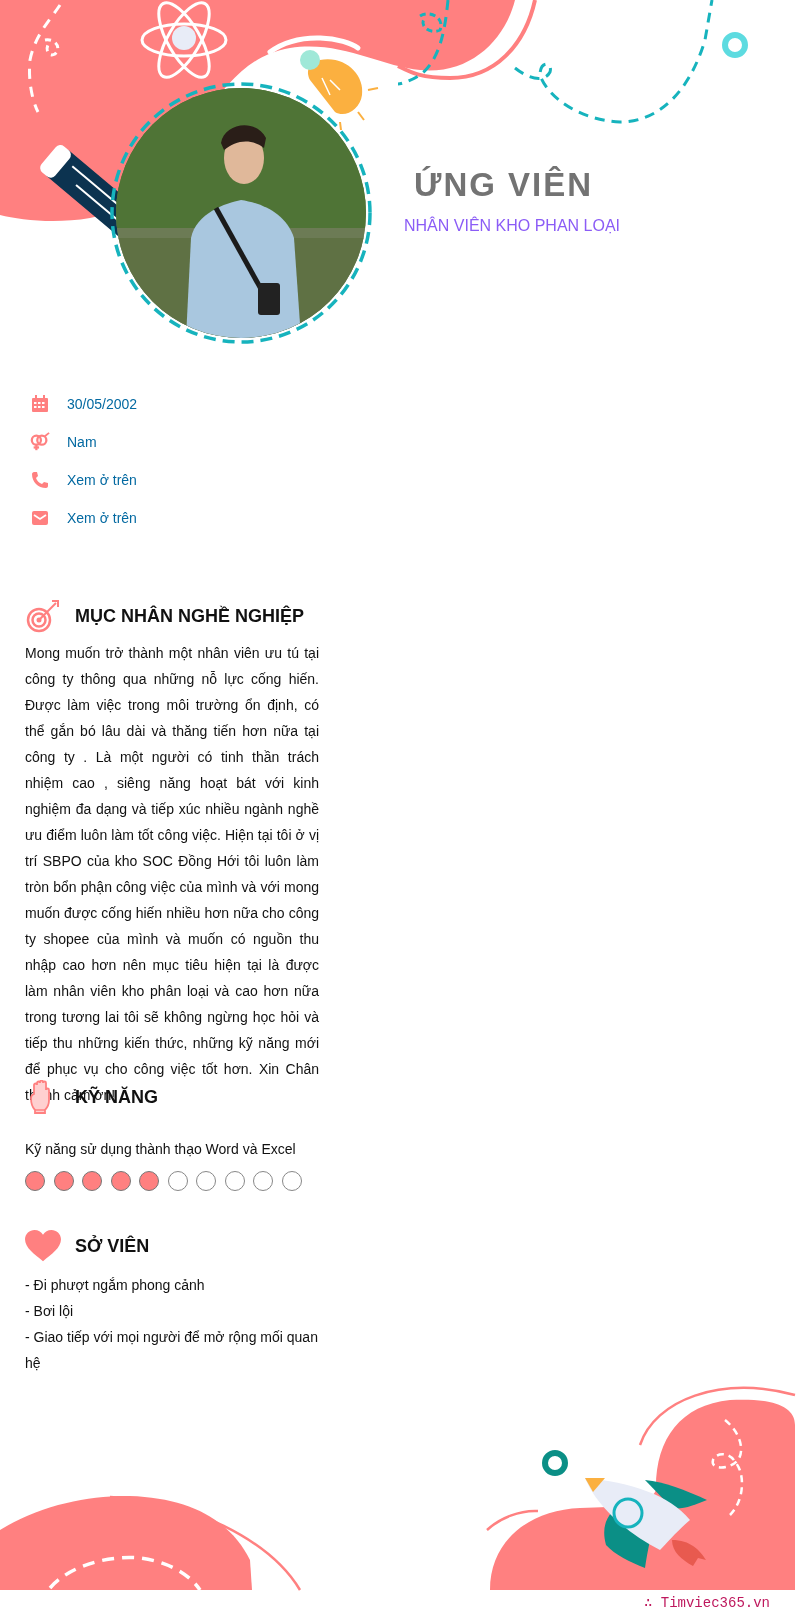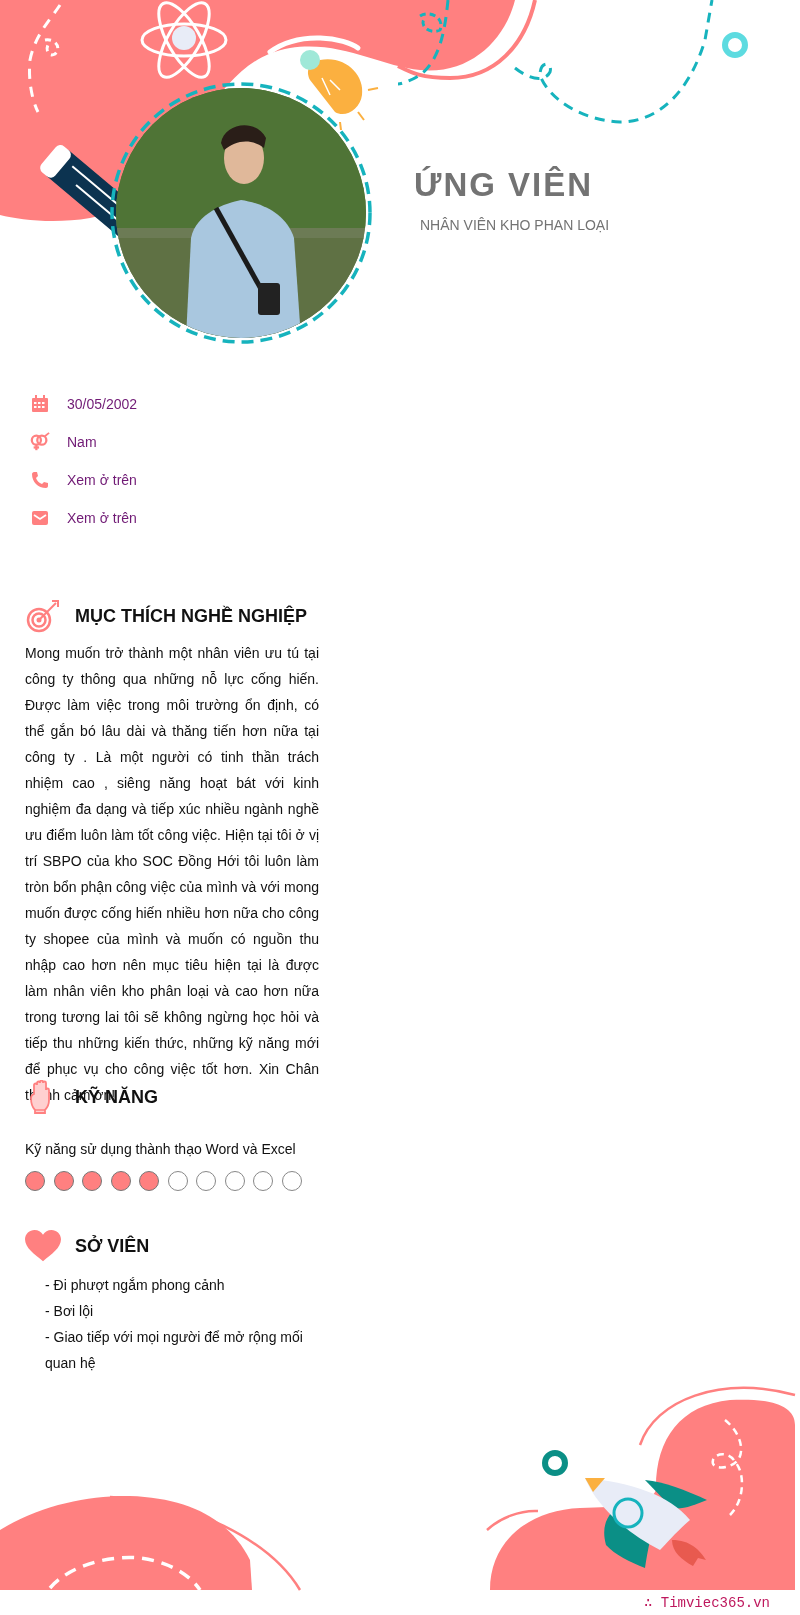--- a/index.html
+++ b/index.html
@@ -5,25 +5,25 @@
   html, body { margin: 0; padding: 0; background: #ffffff; }
   body { width: 800px; height: 1615px; position: relative; overflow: hidden;
          font-family: "Liberation Sans", "DejaVu Sans", sans-serif; color: #111; }
   .deco { position: absolute; left: 0; top: 0; }
   .avatar-wrap { position: absolute; left: 108px; top: 80px; width: 266px; height: 266px; }
   .avatar { position: absolute; left: 8px; top: 8px; width: 250px; height: 250px; border-radius: 50%;
             overflow: hidden; background: linear-gradient(180deg,#4d6b36 0%,#5b7d3f 45%,#7b8f6a 58%,#4f6a3a 100%); }
   .avatar-ring { position: absolute; left: 0; top: 0; }
   .name { position: absolute; left: 414px; top: 166px; font-size: 33px; font-weight: bold;
           letter-spacing: 2px; color: #737373; }
-  .position { position: absolute; left: 420px; top: 217px; font-size: 14px; color: #737373; }
+  .position { position: absolute; left: 404px; top: 217px; font-size: 16px; color: #8b5cf6; }
   .info { position: absolute; left: 30px; top: 385px; width: 300px; }
   .info-row { display: flex; align-items: center; height: 38px; }
   .info-icon { width: 20px; height: 20px; margin-right: 17px; display: flex; align-items: center; justify-content: center; }
-  .info-text { font-size: 14px; color: #701a75; }
+  .info-text { font-size: 14px; color: #0369a1; }
   .section { position: absolute; left: 25px; width: 294px; }
   .sec-head { display: flex; align-items: center; height: 40px; }
   .sec-icon { width: 36px; height: 36px; margin-right: 14px; display: flex; align-items: center; justify-content: center; }
   .sec-title { font-size: 18px; font-weight: bold; color: #111; }
   .para { font-size: 14px; line-height: 26px; text-align: justify; color: #111; margin-top: 4px; }
   .skill-name { font-size: 14px; margin-top: 24px; }
   .dots { display: flex; margin-top: 14px; }
   .dot { width: 20px; height: 20px; border-radius: 50%; border: 1.5px solid #888; margin-right: 8.5px; box-sizing: border-box; }
   .dot.on { background: #ff8080; border-color: #777; }
   .hobby { font-size: 14px; line-height: 26px; }
@@ -145,21 +145,21 @@
   <div class="sec-head">
     <span class="sec-icon">
       <svg width="34" height="34" viewBox="0 0 34 34">
           <circle cx="13" cy="21" r="11" fill="none" stroke="#ff8080" stroke-width="2.5"></circle>
           <circle cx="13" cy="21" r="6.5" fill="none" stroke="#ff8080" stroke-width="2.5"></circle>
           <circle cx="13" cy="21" r="2.5" fill="#ff8080"></circle>
           <line x1="13" y1="21" x2="30" y2="4" stroke="#ff8080" stroke-width="2"></line>
           <path d="M26,2 L32,2 L32,8" fill="none" stroke="#ff8080" stroke-width="2"></path>
         </svg>
     </span>
-    <span class="sec-title">MỤC THÍCH NGHỀ NGHIỆP</span>
+    <span class="sec-title">MỤC NHÂN NGHỀ NGHIỆP</span>
   </div>
   <div class="para">Mong muốn trở thành một nhân viên ưu tú tại công ty thông qua những nỗ lực cống hiến. Được làm việc trong môi trường ổn định, có thể gắn bó lâu dài và thăng tiến hơn nữa tại công ty . Là một người có tinh thần trách nhiệm cao , siêng năng hoạt bát với kinh nghiệm đa dạng và tiếp xúc nhiều ngành nghề ưu điểm luôn làm tốt công việc. Hiện tại tôi ở vị trí SBPO của kho SOC Đồng Hới tôi luôn làm tròn bổn phận công việc của mình và với mong muốn được cống hiến nhiều hơn nữa cho công ty shopee của mình và muốn có nguồn thu nhập cao hơn nên mục tiêu hiện tại là được làm nhân viên kho phân loại và cao hơn nữa trong tương lai tôi sẽ không ngừng học hỏi và tiếp thu những kiến thức, những kỹ năng mới để phục vụ cho công việc tốt hơn. Xin Chân thành cảm ơn!</div>
 </div>
 
 <div class="section" style="top:1077px;">
   <div class="sec-head">
     <span class="sec-icon">
       <svg width="26" height="34" viewBox="0 0 26 34">
           <path d="M4,14 L4,5 C4,3 7,3 7,5 L7,3 C7,1 10,1 10,3 L10,2 C10,0 13,0 13,2 L13,3 C13,1 16,1 16,3 L16,10 C16,8 19,8 19,10 L19,20 C19,25 17,28 15,30 L15,33 L5,33 L5,30 C2,27 1,22 1,18 C1,15 4,14 4,14 Z" fill="#ffd0d0" stroke="#ff8080" stroke-width="1.8"></path>
           <line x1="5" y1="30" x2="15" y2="30" stroke="#ff8080" stroke-width="1.5"></line>
@@ -186,21 +186,21 @@
 
 <div class="section" style="top:1226px;">
   <div class="sec-head">
     <span class="sec-icon">
       <svg width="38" height="34" viewBox="0 0 38 34">
           <path d="M19,33 C10,26 0,19 0,10 C0,4 5,0 10,0 C14,0 17,2 19,5 C21,2 24,0 28,0 C33,0 38,4 38,10 C38,19 28,26 19,33 Z" fill="#ff8080"></path>
         </svg>
     </span>
     <span class="sec-title">SỞ VIÊN</span>
   </div>
-  <div style="margin-top:6px;margin-left:20px;">
+  <div style="margin-top:6px;">
     <div class="hobby">- Đi phượt ngắm phong cảnh</div>
     <div class="hobby">- Bơi lội</div>
     <div class="hobby">- Giao tiếp với mọi người để mở rộng mối quan hệ</div>
   </div>
 </div>
 
 <svg class="deco" style="top:1380px;" width="800" height="235" viewBox="0 0 800 235">
 
   <path d="M0,150 C40,125 90,115 130,116 C190,118 230,140 250,180 L252,210 L0,210 Z" fill="#ff8080"></path>
   <path d="M110,117 C190,120 270,160 300,210" fill="none" stroke="#ff8080" stroke-width="2.5"></path>

